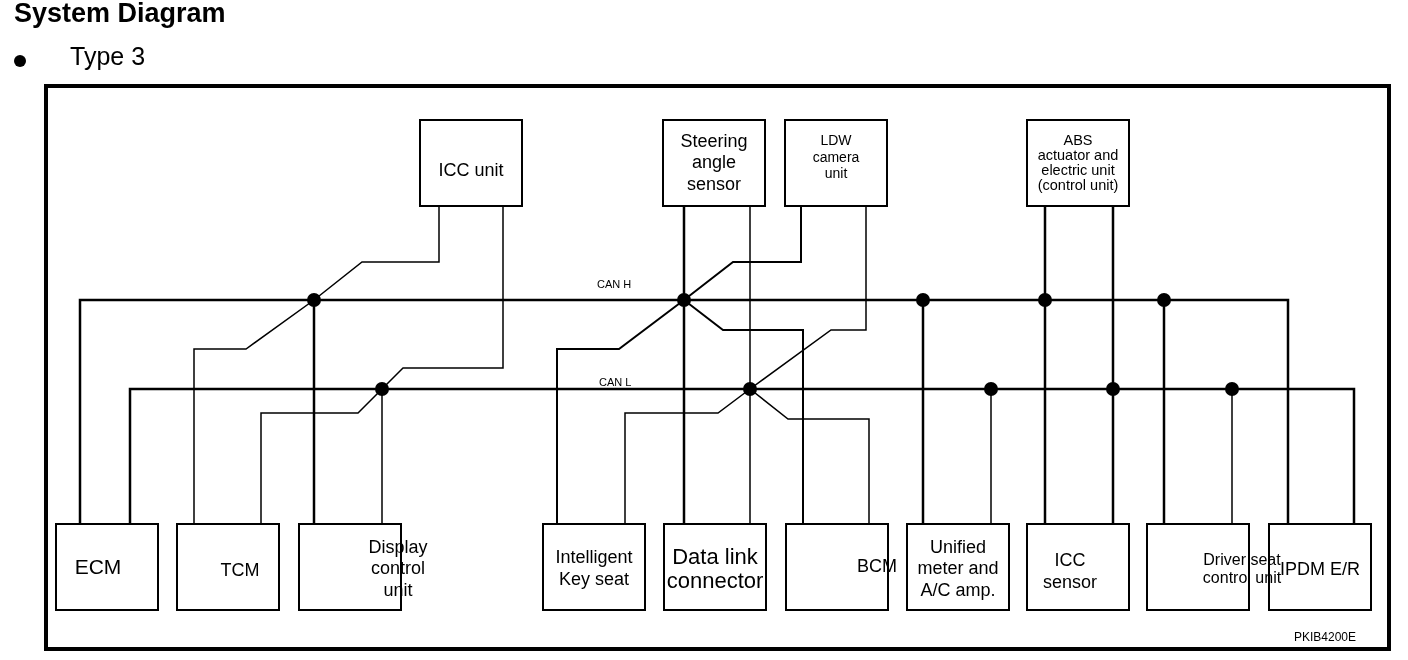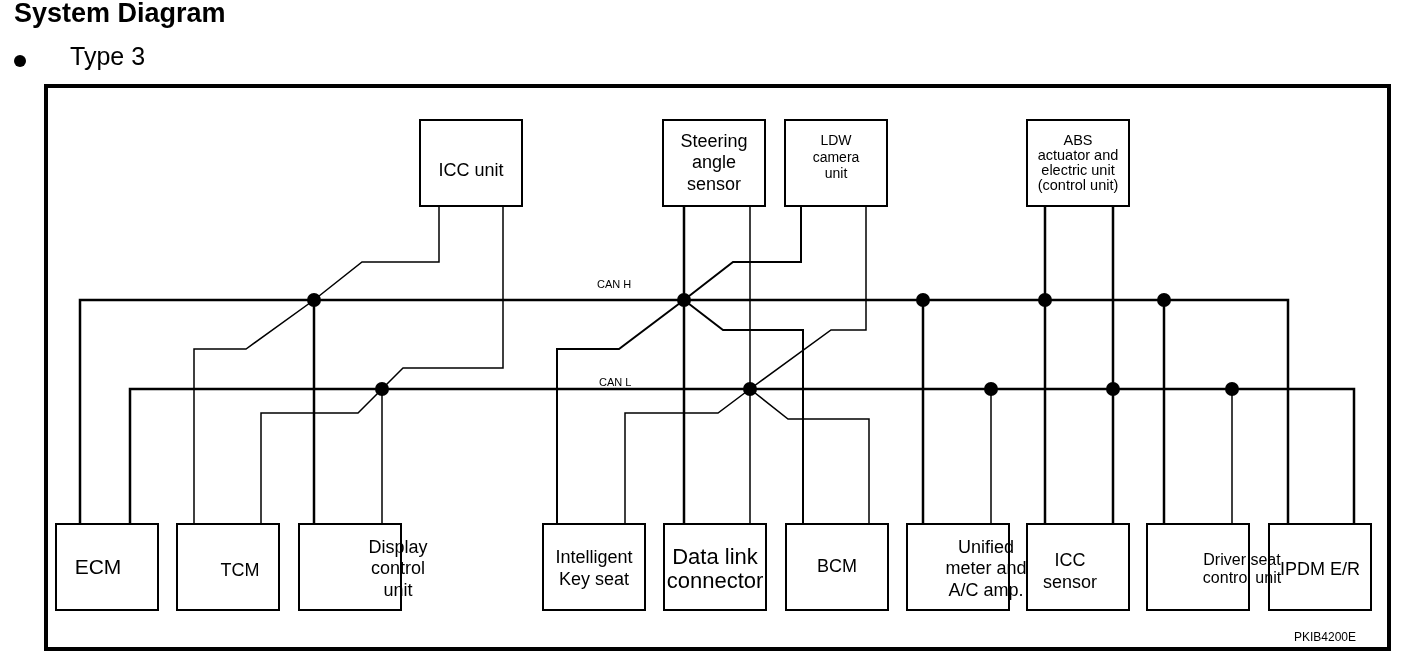--- a/index.html
+++ b/index.html
@@ -105,22 +105,22 @@
 
 <div class="box-label" style="left:56px;top:524px;width:84px;height:86px;font-size:21px;">ECM</div>
 <div class="box-label" style="left:177px;top:528px;width:126px;height:86px;font-size:18px;">TCM</div>
 <div class="box-label" style="left:315px;top:524px;width:102px;height:90px;font-size:18px;margin-left:32px;">Display
 control
 unit</div>
 <div class="box-label" style="left:543px;top:524px;width:102px;height:90px;font-size:18px;">Intelligent
 Key seat</div>
 <div class="box-label" style="left:664px;top:524px;width:102px;height:90px;font-size:22px;line-height:1.1;">Data link
 connector</div>
-<div class="box-label" style="left:786px;top:524px;width:102px;height:86px;font-size:18px;">BCM</div>
-<div class="box-label" style="left:907px;top:524px;width:102px;height:90px;font-size:18px;padding-left:28px;">Unified
+<div class="box-label" style="left:786px;top:524px;width:102px;height:86px;font-size:18px;padding-left:40px;">BCM</div>
+<div class="box-label" style="left:907px;top:524px;width:102px;height:90px;font-size:18px;">Unified
 meter and
 A/C amp.</div>
 <div class="box-label" style="left:1027px;top:524px;width:86px;height:96px;font-size:18px;">ICC
 sensor</div>
 <div class="box-label" style="left:1147px;top:524px;width:102px;height:90px;font-size:16px;line-height:1.1;margin-left:44px;">Driver seat
 control unit</div>
 <div class="box-label" style="left:1269px;top:524px;width:102px;height:92px;font-size:18px;">IPDM E/R</div>
 
 <div class="code">PKIB4200E</div>
 

